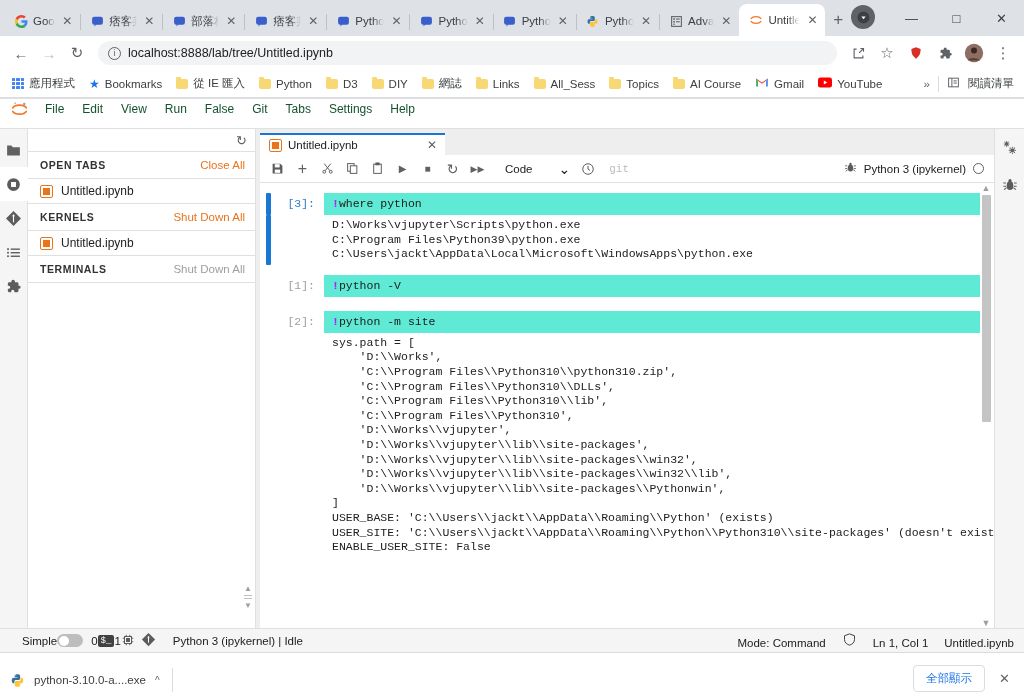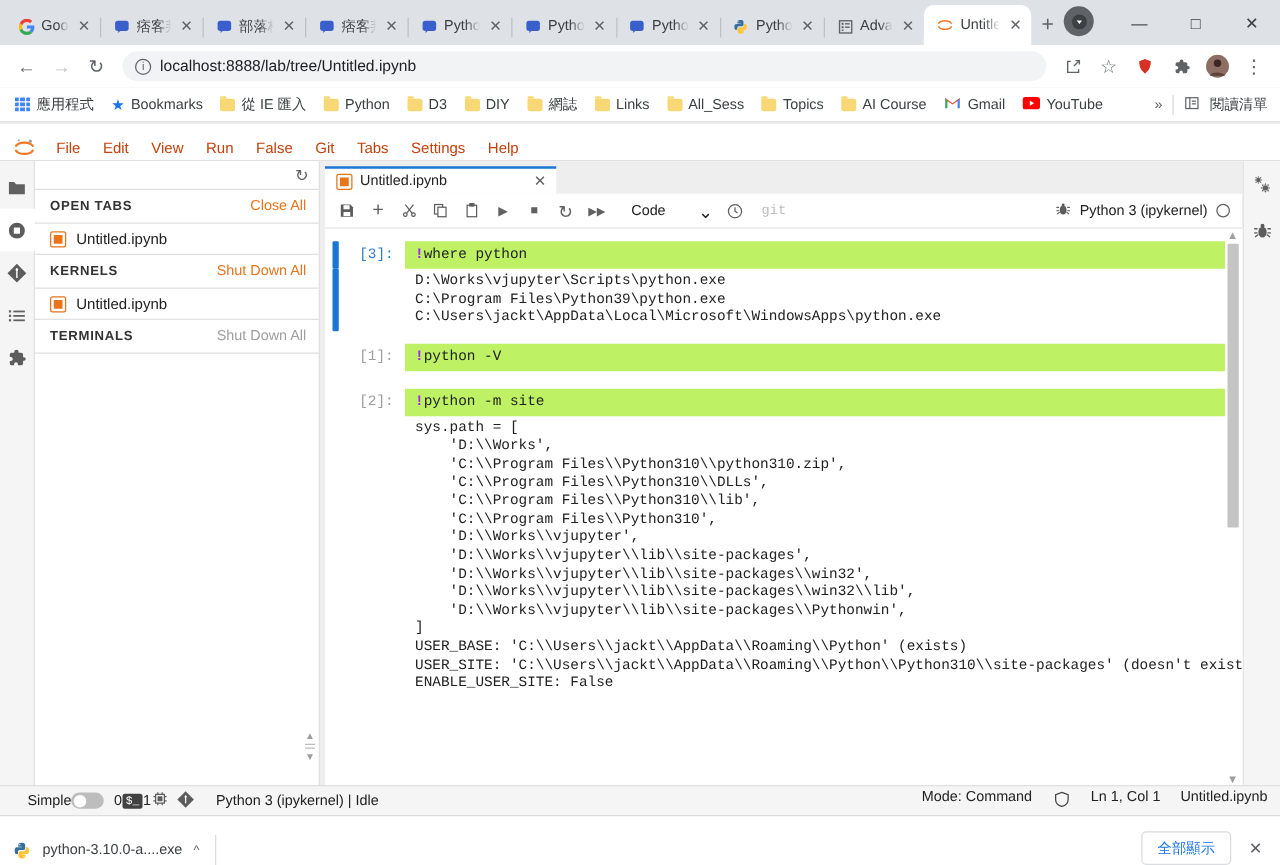--- a/index.html
+++ b/index.html
@@ -48,21 +48,21 @@
   .bm { display:flex; align-items:center; gap:5px; padding:3px 6px; border-radius:4px; white-space:nowrap; cursor:pointer;}
   .folder-ic { width:12px;height:10px;background:#f8d775;border-radius:1px 2px 2px 2px; position:relative; flex:0 0 12px;}
   .folder-ic:after{content:"";position:absolute;left:0;top:-2px;width:5px;height:2px;background:#f8d775;border-radius:1px 1px 0 0;}
   .apps-grid { width:12px;height:12px;display:grid;grid-template-columns:repeat(3,1fr);grid-template-rows:repeat(3,1fr);gap:1px;flex:0 0 12px;}
   .apps-grid i { background:#4285f4; border-radius:0.5px; display:block;}
   .bm-right { margin-left:auto; display:flex; align-items:center; gap:8px; padding-right:4px;}
   .bm-sep { width:1px;height:16px;background:#dadce0; }
 
   
   .jlab { flex:1; background:#fff; display:flex; flex-direction:column; min-height:0; border-top:1px solid #e0e0e0;}
-  .jmenu { height:30px; display:flex; align-items:flex-end; gap:0; padding-left:6px; font-size:12px; color:#c2410c;
+  .jmenu { height:30px; display:flex; align-items:flex-start; gap:0; padding-left:6px; font-size:12px; color:#14532d;
            border-bottom:1px solid #e0e0e0; background:#fff; }
   .jlogo { width:26px; height:20px; display:flex; align-items:center; justify-content:center; margin-right:4px;}
   .jmenu .mi { padding:3px 9px; cursor:pointer; border-radius:2px;}
 
   .jbody { flex:1; display:flex; min-height:0; }
 
   .activitybar { width:28px; background:#f5f5f5; border-right:1px solid #e0e0e0; display:flex; flex-direction:column; align-items:center; padding-top:4px;}
   .ab-item { width:28px;height:34px; display:flex; align-items:center; justify-content:center; color:#616161; cursor:pointer;}
   .ab-item.active { background:#fff; }
 
@@ -96,21 +96,21 @@
   .kernel-dot { width:11px;height:11px;border:1.4px solid #616161;border-radius:50%; }
 
   .nbscroll { flex:1; position:relative; overflow:hidden; background:#fff; }
   .nbcontent { padding:10px 0 0 0; }
   .cellrow { display:flex; align-items:stretch; padding:0 14px 0 6px; }
   .cellbar { width:5px; flex:0 0 5px; margin-right:7px; border-radius:1px; }
   .cellbar.sel { background:#1976d2; }
   .prompt { width:46px; flex:0 0 46px; text-align:right; padding:4px 9px 0 0;
             font-family:"Liberation Mono", monospace; font-size:11.5px; color:#9e9e9e; }
   .prompt.run { color:#307fc1; }
-  .inputbox { flex:1; background:#bef264; padding:3px 8px; min-height:22px;
+  .inputbox { flex:1; background:#5eead4; padding:3px 8px; min-height:22px;
               font-family:"Liberation Mono", monospace; font-size:11.5px; line-height:16px; color:#212121; white-space:pre;}
   .inputbox .bang { color:#aa22ff; font-weight:bold;}
   .outbox { flex:1; padding:3px 8px; font-family:"Liberation Mono", monospace; font-size:11.5px;
             line-height:14.6px; color:#212121; white-space:pre; }
   .spacer { height:10px; }
 
   .vscroll { position:absolute; right:2px; top:0; bottom:0; width:12px; display:flex; flex-direction:column; align-items:center; }
   .vscroll .arrow { color:#9e9e9e; font-size:9px; line-height:10px; }
   .vscroll .track { flex:1; width:9px; margin:2px 0; position:relative; }
   .vscroll .thumb { position:absolute; top:0; left:0; width:9px; height:54%; background:#c4c4c4; border-radius:1px; }
@@ -118,21 +118,21 @@
   .rightbar { width:30px; background:#f5f5f5; border-left:1px solid #e0e0e0; display:flex; flex-direction:column; align-items:center; padding-top:6px; gap:14px;}
   .rb-item { width:24px;height:24px;display:flex;align-items:center;justify-content:center;color:#616161;cursor:pointer;}
 
   
   .statusbar { height:24px; background:#f5f5f5; border-top:1px solid #e0e0e0; display:flex; align-items:center;
                padding:0 10px 0 22px; font-size:11.5px; color:#212121; gap:0; }
   .toggle { width:26px;height:13px;border-radius:7px;background:#bdbdbd;position:relative;cursor:pointer;}
   .toggle:after{content:"";position:absolute;left:1.5px;top:1.5px;width:10px;height:10px;border-radius:50%;background:#fff;}
   .term-ic { background:#424242; color:#fff; font-family:"Liberation Mono", monospace; font-size:9px;
              padding:1px 3px; border-radius:2px; }
-  .sb-right { margin-left:auto; display:flex; align-items:flex-start; gap:16px; }
+  .sb-right { margin-left:auto; display:flex; align-items:flex-end; gap:16px; }
 
   
   .downloadbar { height:40px; background:#fff; border-top:1px solid #dadce0; display:flex; align-items:flex-end;
                  padding:0 10px; gap:10px; font-size:11.5px; color:#3c4043; }
   .dl-item { display:flex; align-items:center; gap:9px; padding-right:12px; border-right:1px solid #dadce0; height:24px;}
   .dl-ic { width:15px;height:15px;flex:0 0 15px; }
   .dl-caret { color:#5f6368; font-size:10px; cursor:pointer; }
   .dl-right { margin-left:auto; display:flex; align-items:center; gap:14px; }
   .dl-showall { border:1px solid #dadce0; border-radius:4px; padding:5px 12px; color:#1a73e8; font-size:11.5px; cursor:pointer;}
   .dl-close { color:#5f6368; font-size:13px; cursor:pointer; padding-right:4px;}

